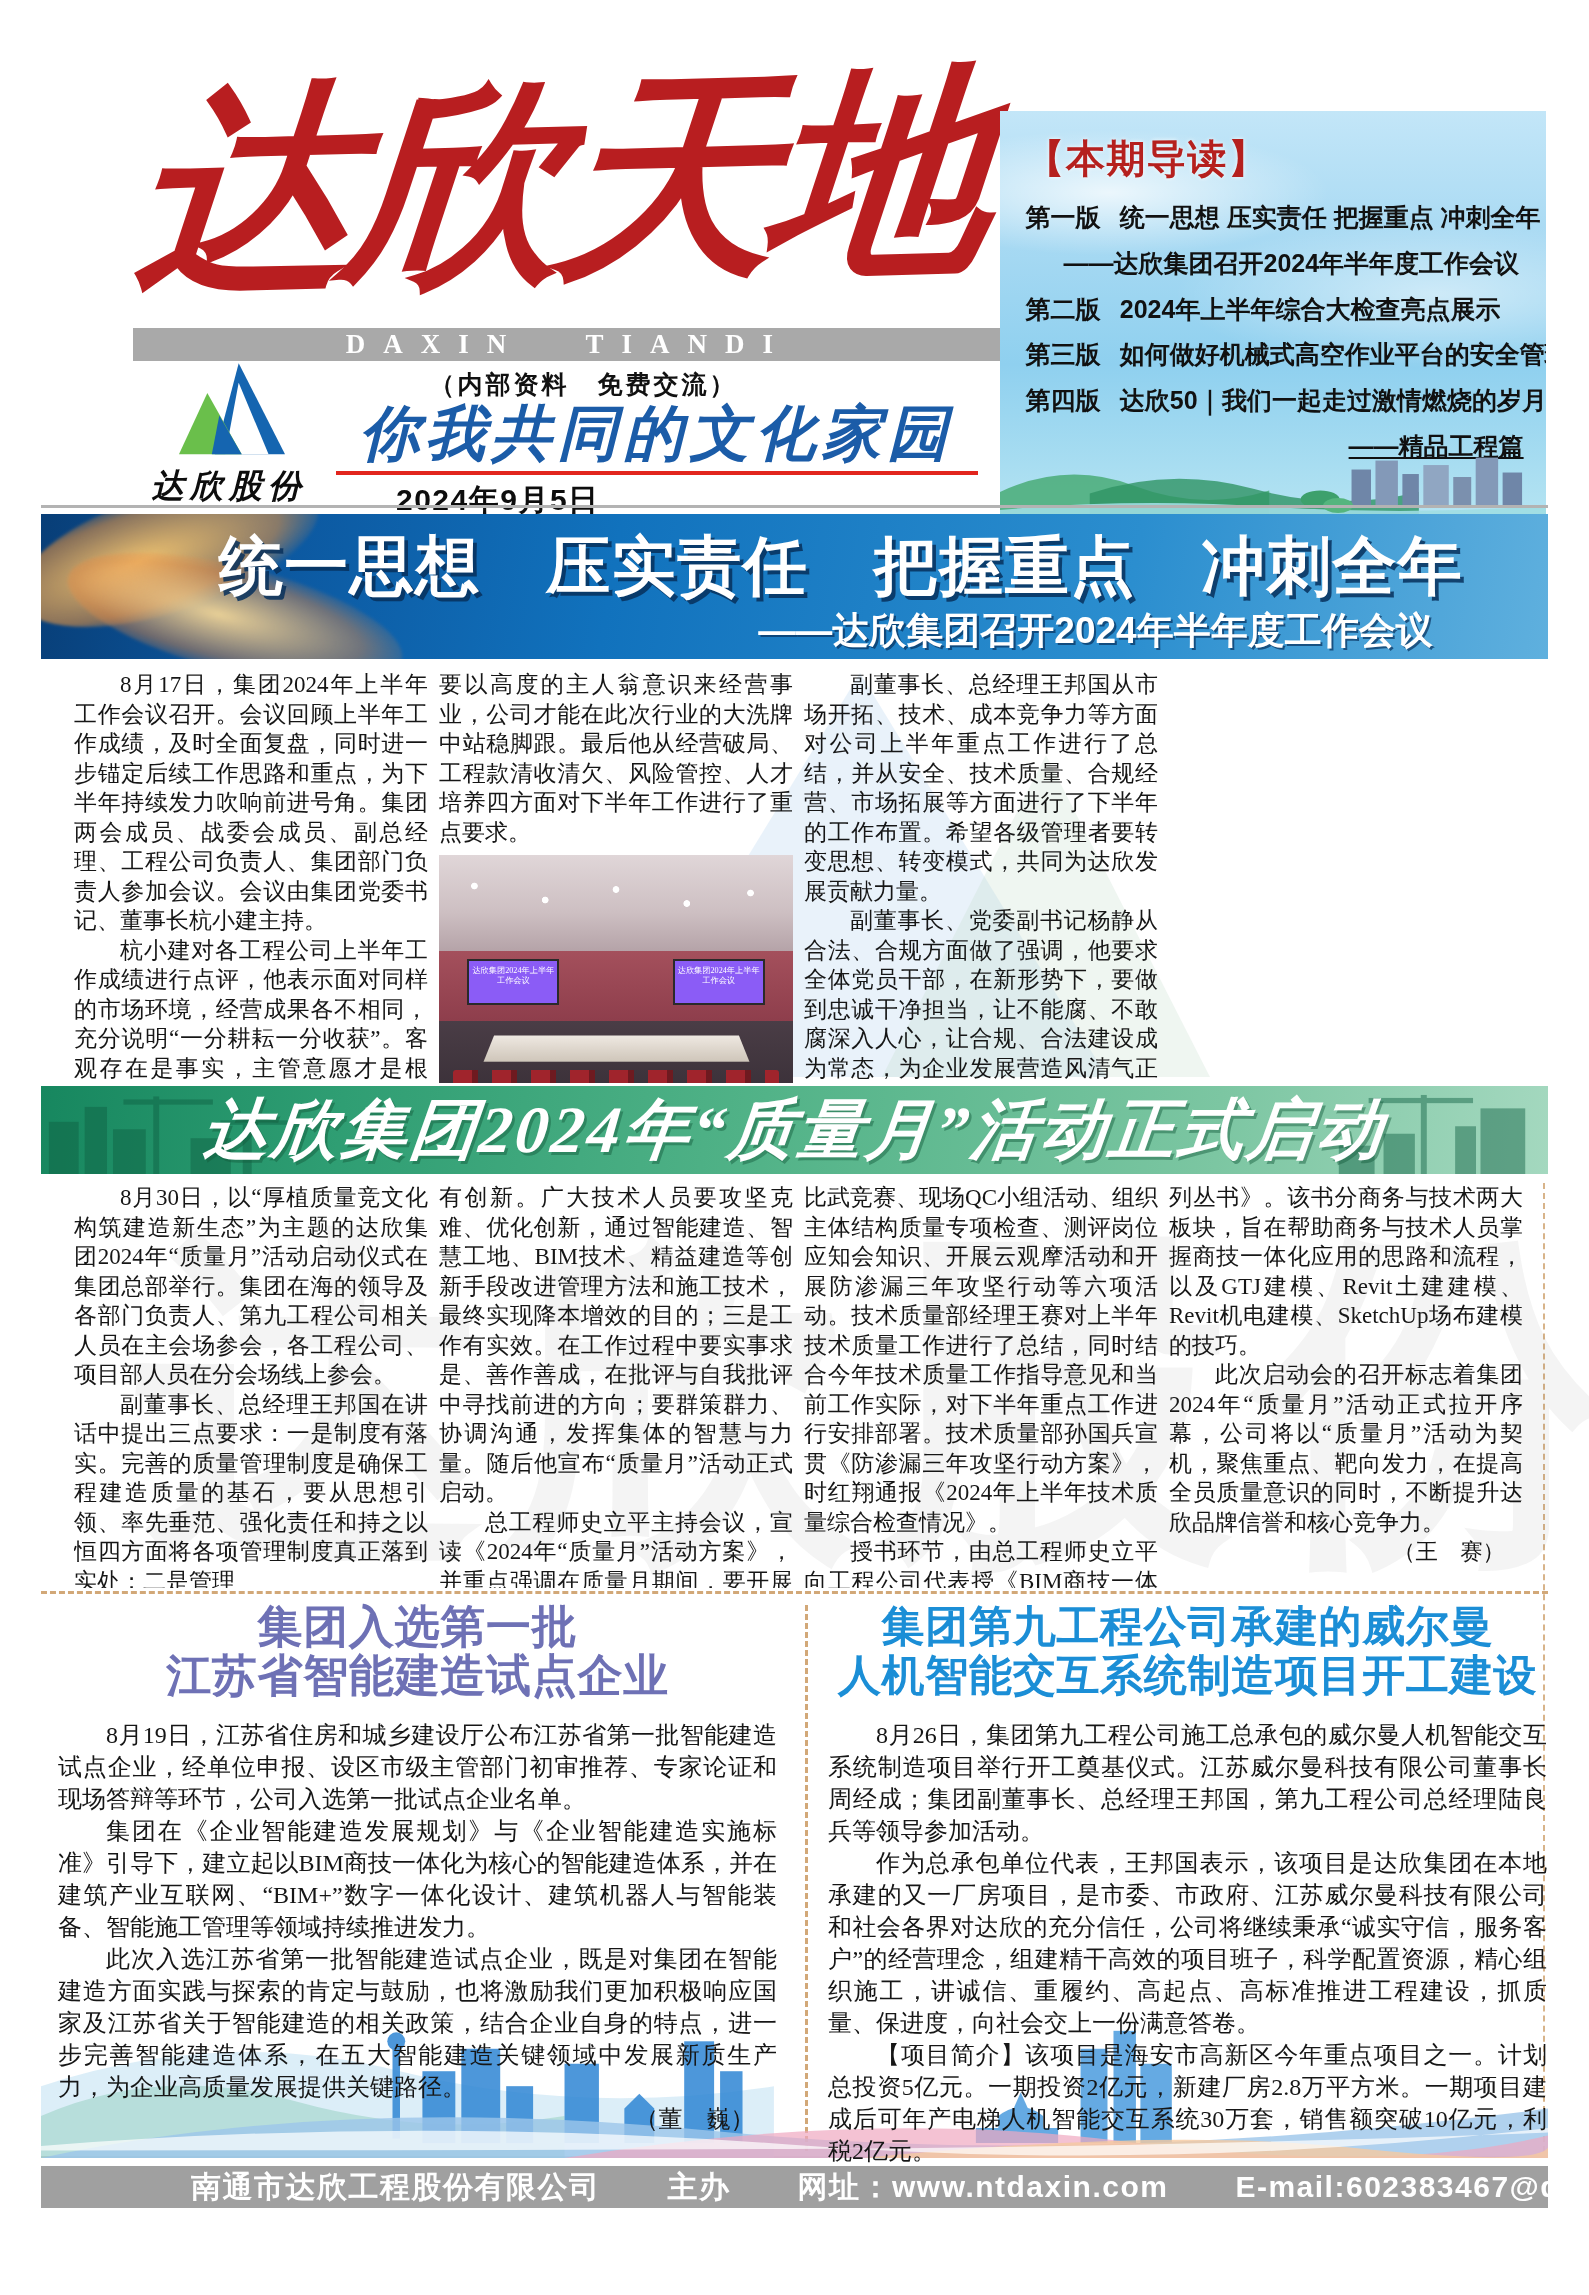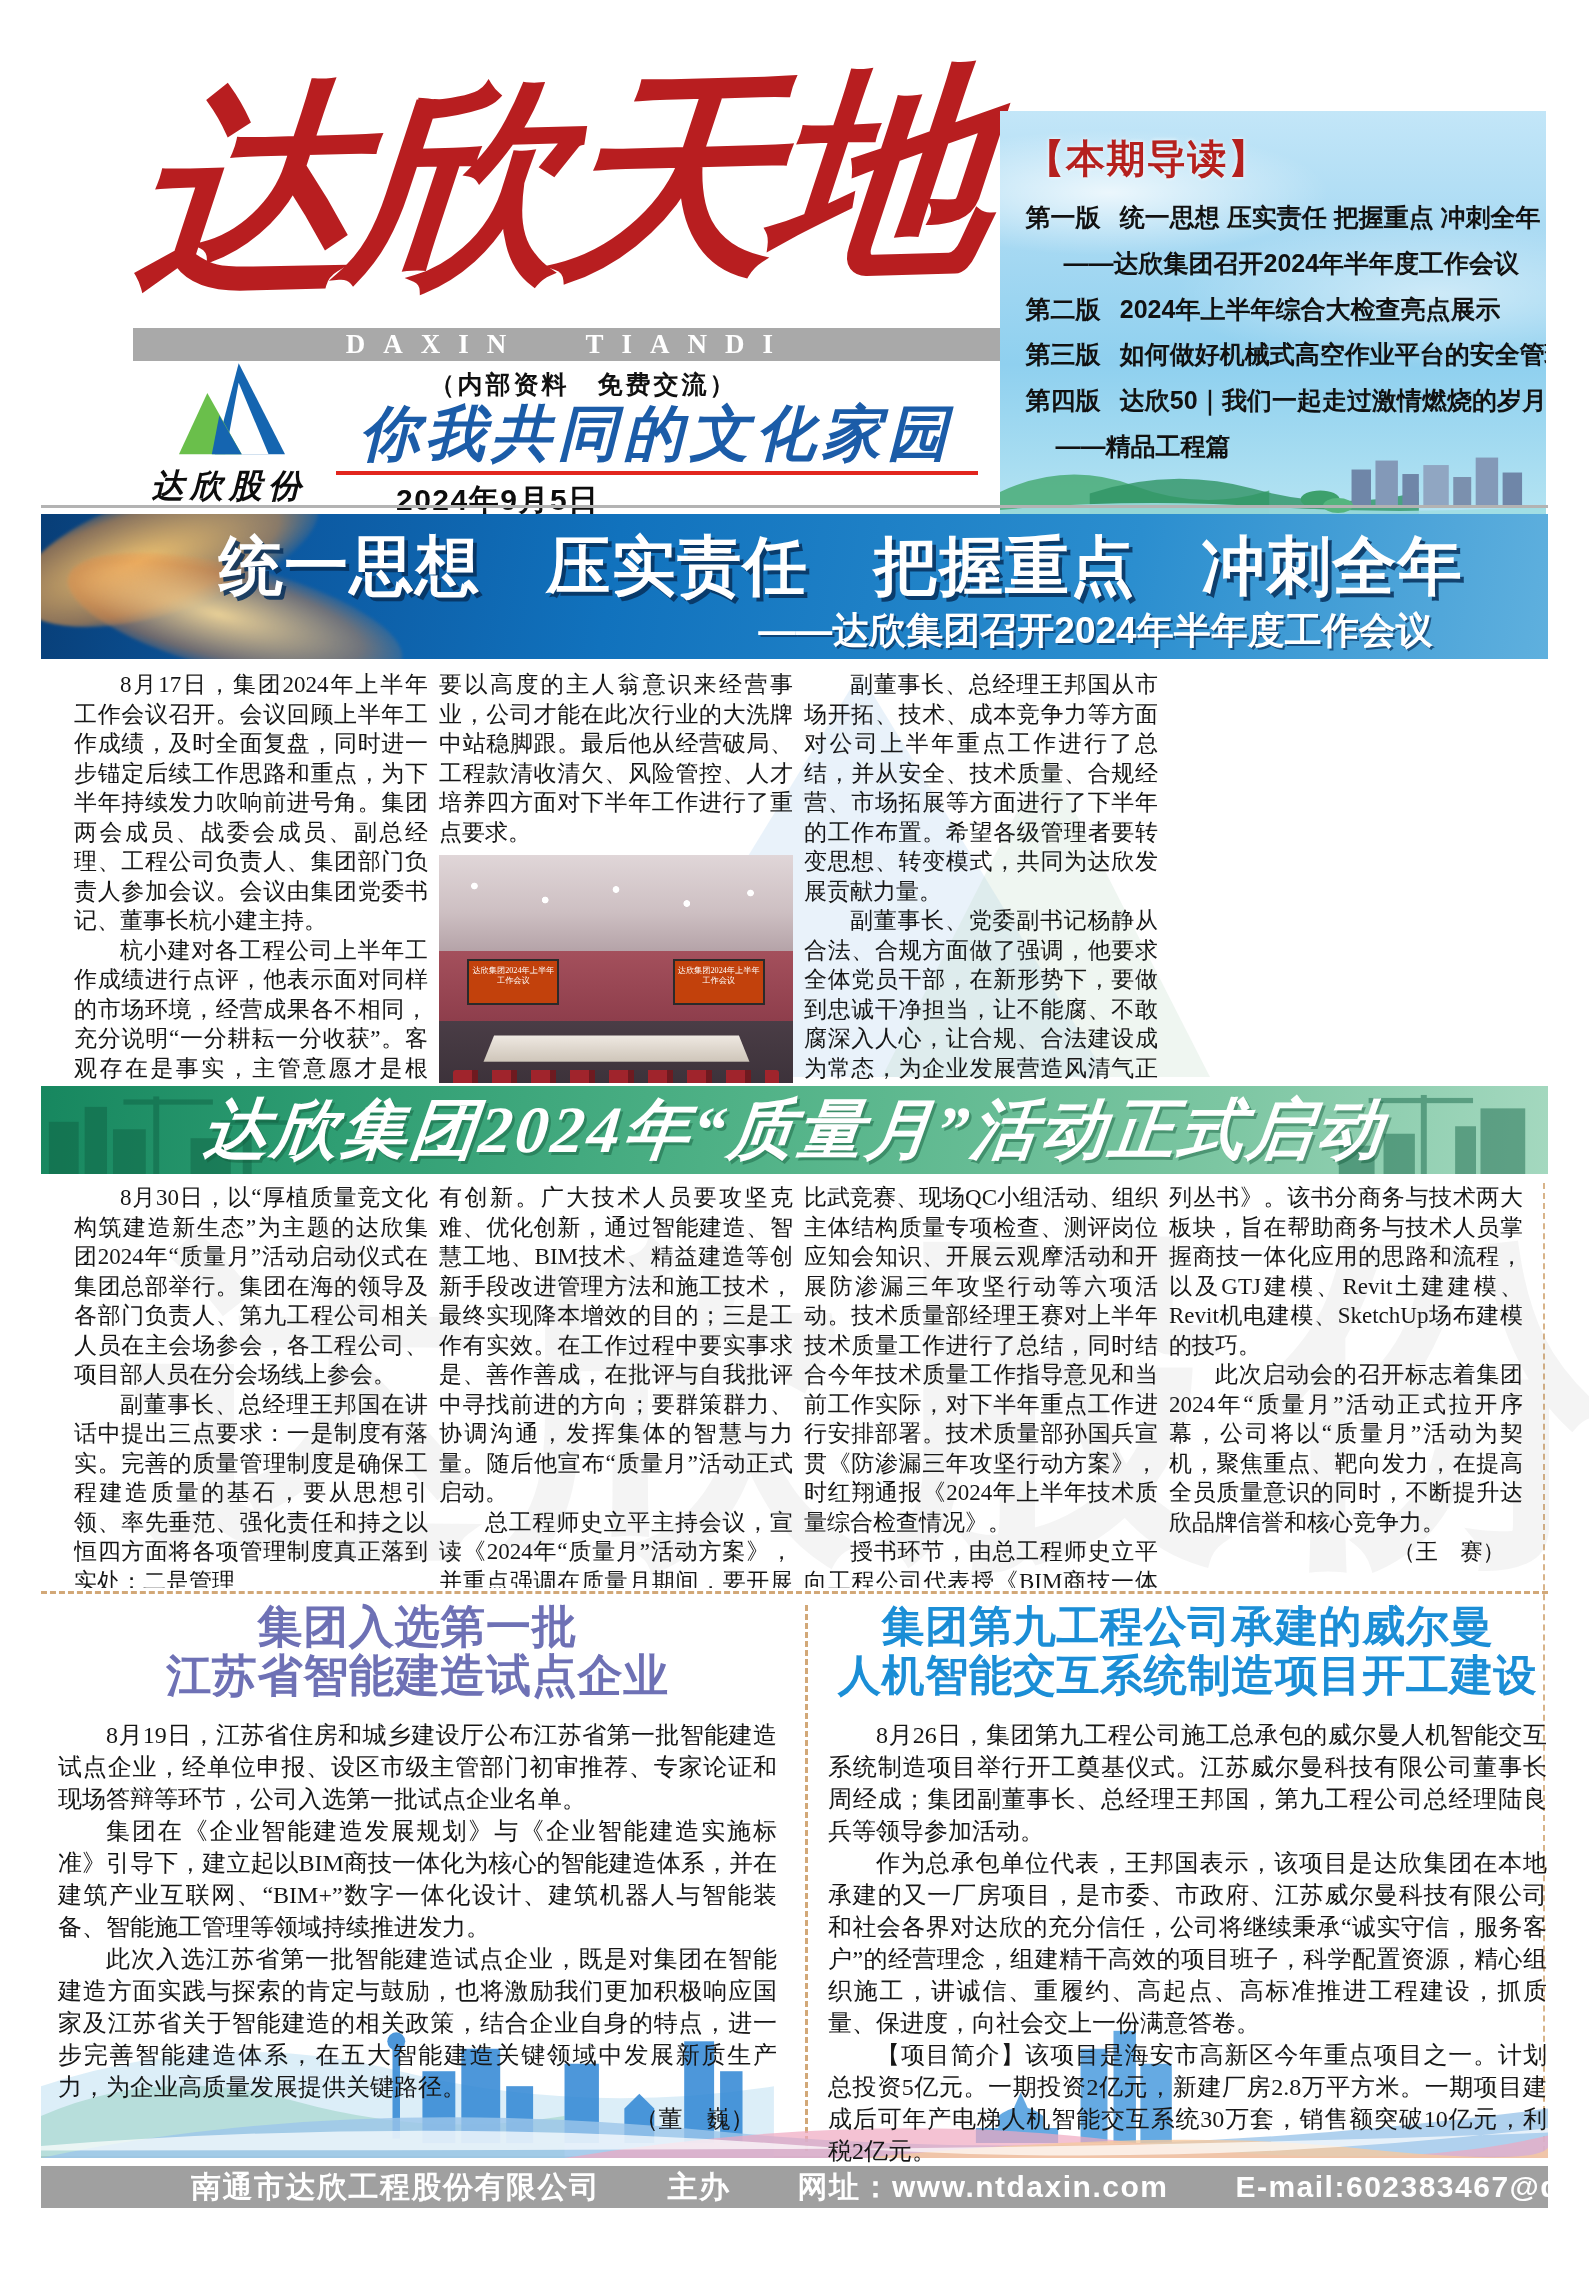--- a/index.html
+++ b/index.html
@@ -43,21 +43,21 @@
       linear-gradient(180deg,#c3e6f8 0%,#a9daf3 30%,#8fd0ef 62%,#b5e4f2 100%);
     padding:21px 22.4px 0 25.4px;
   }
   .guide-title{
     display:inline-block;color:#b5201e;font-weight:800;font-size:39px;letter-spacing:1.5px;
     text-shadow:0 0 4.5px rgba(255,255,255,.9);margin-bottom:16.4px;
   }
   .guide-item{font-size:25px;line-height:30px;font-weight:700;color:#111;margin-bottom:15.7px;white-space:nowrap;}
   .guide-item .g-label{margin-right:19.4px;}
   .guide-item.g-cont{text-align:right;padding-right:4.5px;}
-  .guide-item.g-cont2{text-align:left;padding-left:30px;}
+  .guide-item.g-cont2{text-align:right;padding-left:30px;text-decoration:underline;}
   .guide-scene{position:absolute;left:0;bottom:0;width:546px;height:72px;}
 
   .rule{left:41px;top:505px;width:1507px;height:3px;background:#b3b3b3;}
 
   
   .banner1{
     left:41px;top:514px;width:1507px;height:145px;overflow:hidden;
     background:linear-gradient(100deg,#083e77 0%,#0c58a0 16%,#1172bd 38%,#2b8ecf 72%,#5fb0de 100%);
   }
   .flame1,.flame2{position:absolute;border-radius:50%;filter:blur(1.5px);}
@@ -97,21 +97,21 @@
   .ph-ceiling{position:absolute;left:0;top:0;width:100%;height:36%;
     background:linear-gradient(180deg,#e0d6d8 0%,#cdbfc2 60%,#b5a3a8 100%);}
   .ph-lights{position:absolute;left:0;top:4%;width:100%;height:26%;
     background:radial-gradient(circle 3.7px at 10% 30%,#fff 3px,transparent 3.7px),
                radial-gradient(circle 3.7px at 30% 50%,#fff 3px,transparent 3.7px),
                radial-gradient(circle 3.7px at 50% 35%,#fff 3px,transparent 3.7px),
                radial-gradient(circle 3.7px at 70% 55%,#fff 3px,transparent 3.7px),
                radial-gradient(circle 3.7px at 88% 40%,#fff 3px,transparent 3.7px);}
   .ph-wall{position:absolute;left:0;top:36%;width:100%;height:26%;
     background:linear-gradient(180deg,#a4505c 0%,#8e3e4c 100%);}
-  .ph-screen{position:absolute;top:39%;width:26%;height:17%;background:#c2410c;border:2.2px solid #2a2a2a;
+  .ph-screen{position:absolute;top:39%;width:26%;height:17%;background:#8b5cf6;border:2.2px solid #2a2a2a;
     color:#fff;font-size:8.2px;line-height:9.7px;text-align:center;padding-top:4.5px;box-sizing:border-box;overflow:hidden;}
   .ph-screen.s1{left:8%;}
   .ph-screen.s2{right:8%;}
   .ph-floor{position:absolute;left:0;top:62%;width:100%;height:38%;
     background:linear-gradient(180deg,#4a3d46 0%,#342b33 100%);}
   .ph-table{position:absolute;left:14%;top:66%;width:72%;height:12%;
     background:linear-gradient(180deg,#efe9e2,#cfc6ba);transform:perspective(224px) rotateX(35deg);}
   .ph-chairs{position:absolute;left:4%;top:80%;width:92%;height:16%;
     background:repeating-linear-gradient(90deg,#a0242c 0 19.4px,#6e1a20 19.4px 25.4px,transparent 25.4px 39px);border-radius:3px;}
 

